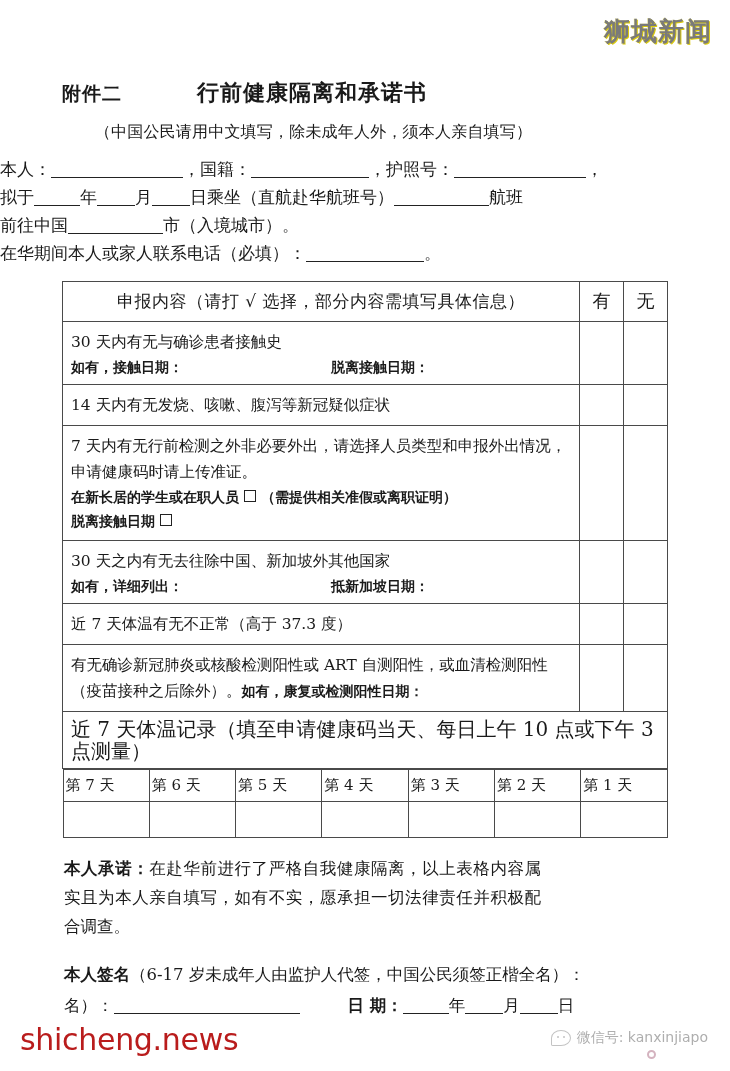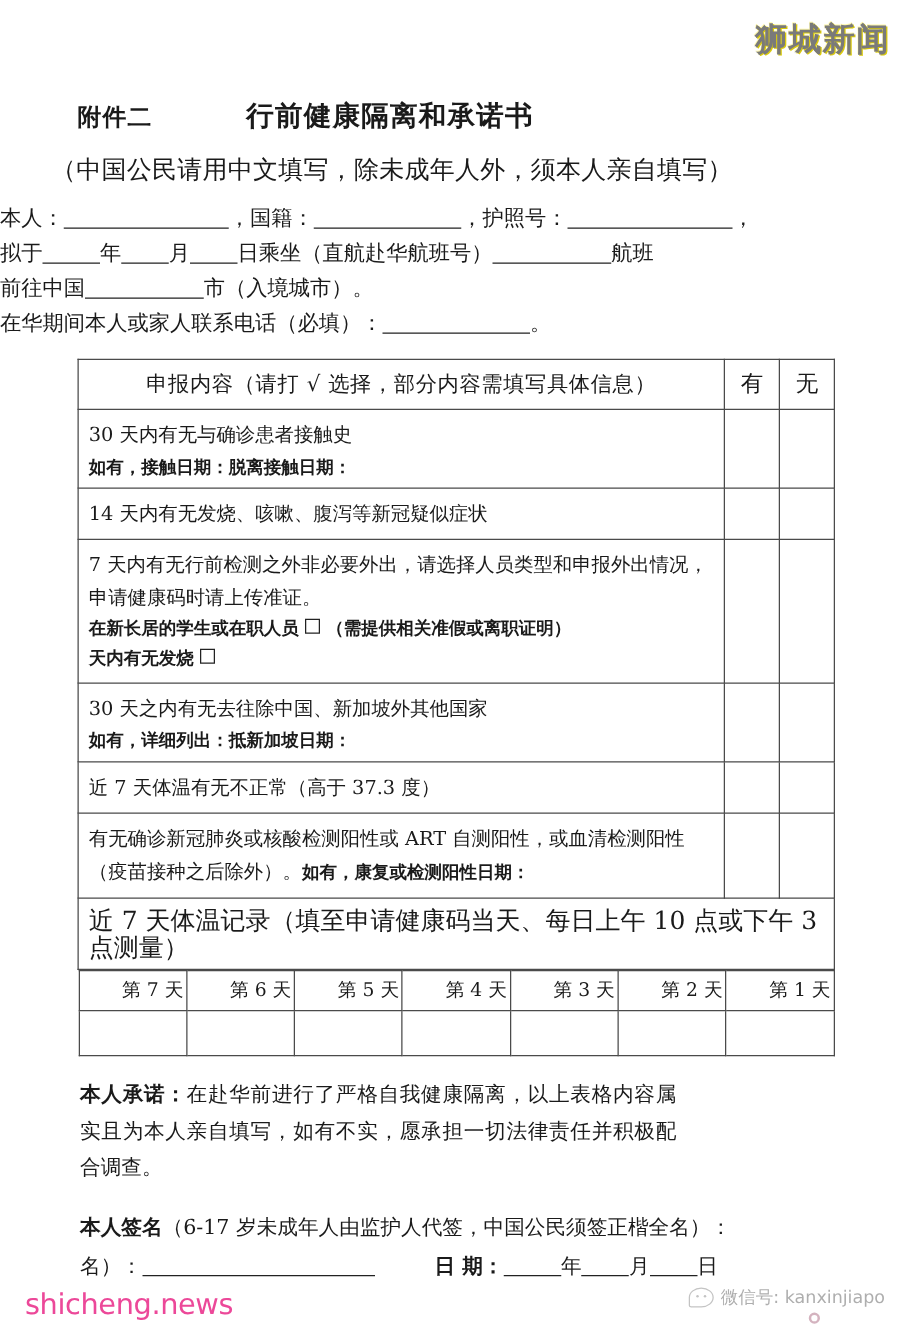--- a/index.html
+++ b/index.html
@@ -24,23 +24,23 @@
     font-size: 26px;
     letter-spacing: 1px;
     color: #737373;
     text-shadow: 1px 1px 0 #d8c700, -0.5px -0.5px 0 #fff8a8;
     opacity: 0.95;
   }
   .wm-bottom-left {
     position: absolute;
     left: 20px; bottom: 14px;
     font-family: "DejaVu Sans", "Liberation Sans", sans-serif;
-    font-size: 23px;
+    font-size: 30px;
     font-weight: 500;
-    color: #ec4899;
+    color: #b91c1c;
     letter-spacing: -0.3px;
   }
   .wm-bottom-right {
     position: absolute;
     right: 22px; bottom: 24px;
     display: flex;
     align-items: center;
     gap: 6px;
     font-family: "DejaVu Sans", "Liberation Sans", sans-serif;
     font-size: 14px;
@@ -95,21 +95,21 @@
   }
   .doc-title {
     margin-left: 75px;
     font-family: "DejaVu Sans", "Liberation Sans", sans-serif;
     font-weight: bold;
     font-size: 22px;
     letter-spacing: 1px;
   }
   .subtitle {
     text-align: center;
-    font-size: 20px;
+    font-size: 16px;
     margin-top: 14px;
     padding-left: 30px;
     letter-spacing: 0.2px;
   }
 
   .fields {
     margin-top: 12px;
     padding-right: 40px;
     font-size: 17px;
     line-height: 28px;
@@ -159,21 +159,21 @@
     font-size: 15.5px;
     line-height: 26px;
   }
   .cell-sub {
     font-family: "DejaVu Sans", "Liberation Sans", sans-serif;
     font-weight: bold;
     font-size: 14px;
     margin-top: 4px;
     display: flex;
   }
-  .cell-sub .second { }
+  .cell-sub .second { margin-left: 148px; }
   .bold-inline {
     font-family: "DejaVu Sans", "Liberation Sans", sans-serif;
     font-weight: bold;
     font-size: 14px;
   }
   .chk {
     display: inline-block;
     width: 12px; height: 12px;
     border: 1.4px solid #222;
     vertical-align: 0px;
@@ -192,21 +192,21 @@
     padding: 6px 6px 6px 8px !important;
     line-height: 22px;
   }
   .temp-table {
     width: 100%;
     border-collapse: collapse;
     table-layout: fixed;
   }
   .temp-table td {
     border: 1.2px solid #4a4a4a;
-    text-align: right;
+    text-align: left;
     font-size: 15px;
     padding: 6px 2px;
   }
   .temp-table td.blank { height: 36px; }
   .nopad { padding: 0 !important; border: none !important; }
 
   
   .promise {
     margin-top: 16px;
     padding-left: 64px;
@@ -287,21 +287,21 @@
       <td></td>
     </tr>
 
     <tr>
       <td>
         <div class="cell-text">7 天内有无行前检测之外非必要外出，请选择人员类型和申报外出情况，申请健康码时请上传准证。</div>
         <div class="opt-line">
           <span>在新长居的学生或在职人员</span><span class="chk"></span><span>（需提供相关准假或离职证明）</span>
         </div>
         <div class="opt-line">
-          <span>天内有无发烧</span><span class="chk"></span>
+          <span>脱离接触日期</span><span class="chk"></span>
         </div>
       </td>
       <td></td>
       <td></td>
     </tr>
 
     <tr>
       <td>
         <div class="cell-text">30 天之内有无去往除中国、新加坡外其他国家</div>
         <div class="cell-sub">

